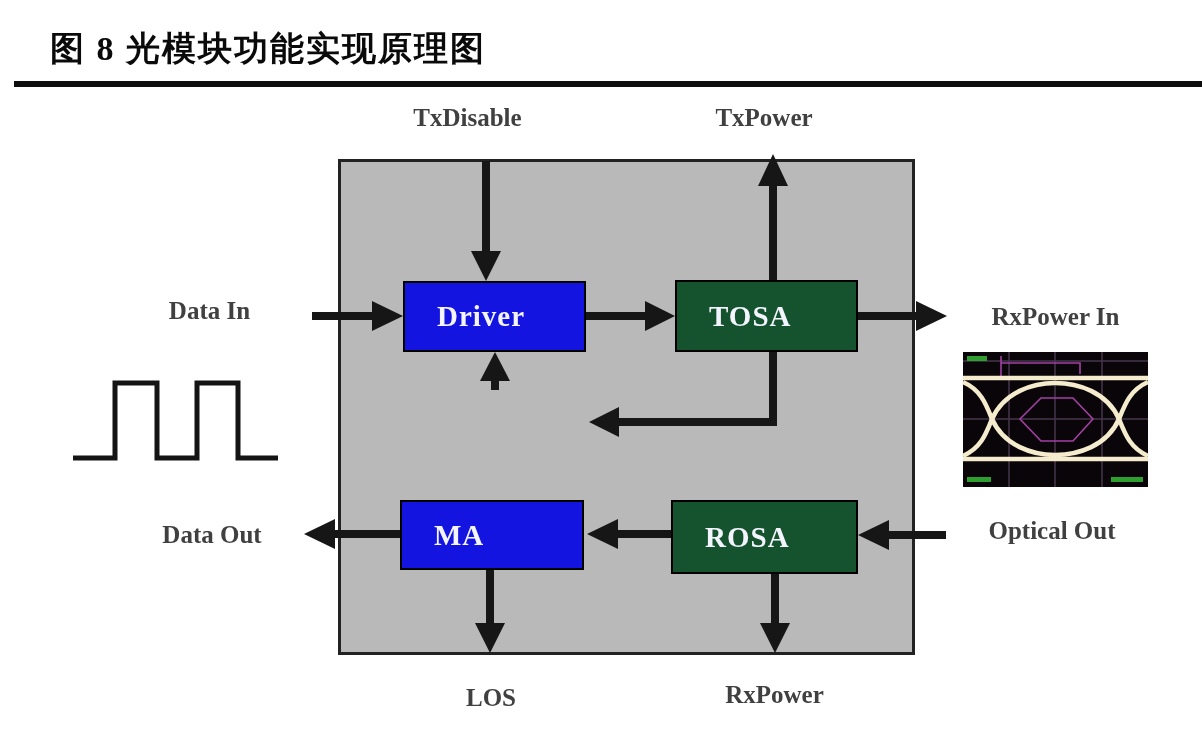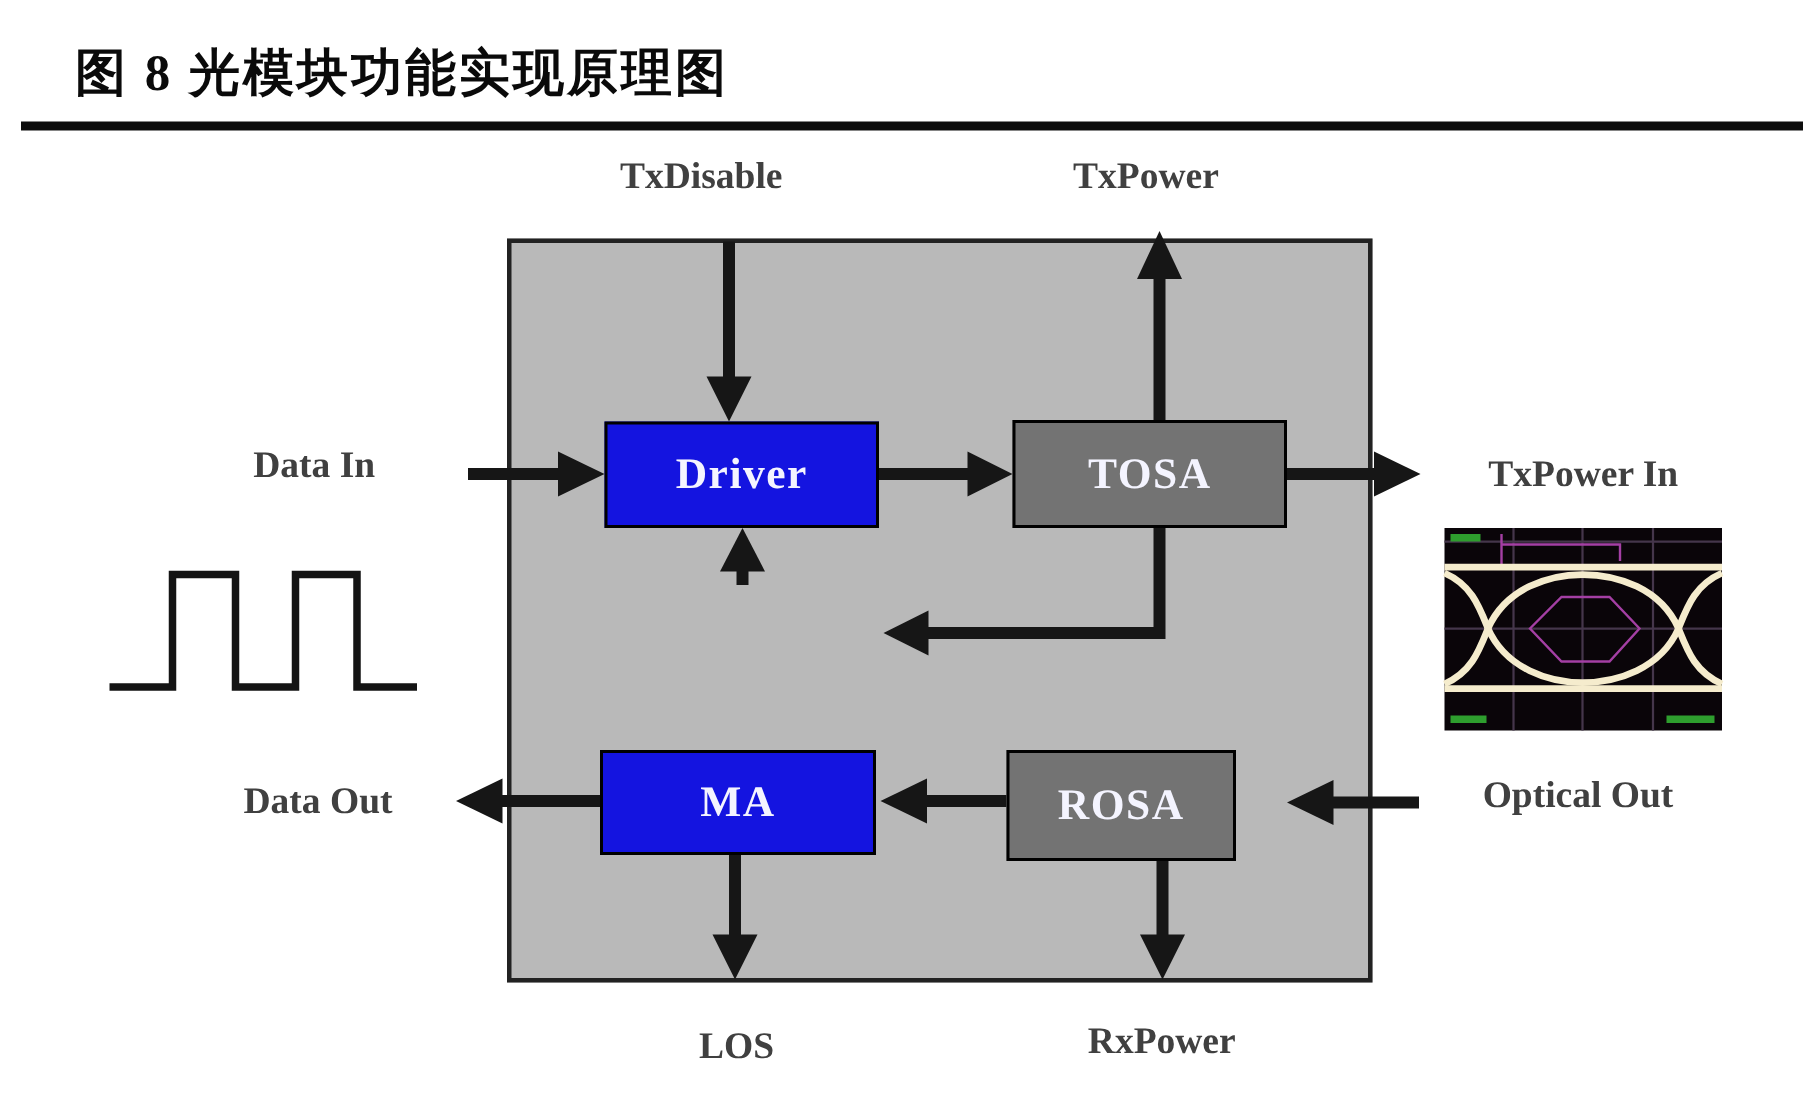--- a/index.html
+++ b/index.html
@@ -12,31 +12,31 @@
     position:absolute;left:50px;top:26px;font-size:34px;font-weight:bold;
     color:#0a0a0a;letter-spacing:2px;white-space:nowrap;
   }
   .title-rule{position:absolute;left:14px;top:81px;width:1188px;height:6px;background:#0d0d0d;}
   .module-box{
     position:absolute;left:338px;top:159px;width:577px;height:496px;
     background:#b9b9b9;border:3px solid #222;box-sizing:border-box;z-index:1;
   }
   svg.overlay{position:absolute;left:0;top:0;z-index:2;}
   .block{
-    position:absolute;display:flex;align-items:center;justify-content:center;
+    position:absolute;display:flex;align-items:center;justify-content:flex-start;
     color:#f4f4ff;font-weight:bold;font-size:29px;border:2px solid #000;
-    box-sizing:border-box;z-index:3;letter-spacing:1px;
+    box-sizing:border-box;z-index:3;letter-spacing:1px;padding-left:32px;
   }
   .block-blue{background:#1414e0;}
-  .block-red{background:#737373;}
+  .block-red{background:#14532d;}
   .blk-driver{left:403px;top:281px;width:183px;height:71px;}
   .blk-tosa{left:675px;top:280px;width:183px;height:72px;}
   .blk-apc{left:402px;top:388px;width:185px;height:70px;font-size:28px;}
   .blk-ma{left:400px;top:500px;width:184px;height:70px;}
-  .blk-rosa{left:671px;top:500px;width:153px;height:74px;}
+  .blk-rosa{left:671px;top:500px;width:187px;height:74px;}
   .port-label{
     position:absolute;font-weight:bold;font-size:25px;color:#404040;
     text-align:center;z-index:3;white-space:nowrap;
   }
   .lbl-txdisable{left:385px;top:104px;width:165px;}
   .lbl-txpower{left:684px;top:104px;width:160px;}
   .lbl-datain{left:147px;top:297px;width:125px;}
   .lbl-opticalin{left:973px;top:303px;width:165px;}
   .lbl-dataout{left:138px;top:521px;width:148px;}
   .lbl-opticalout{left:956px;top:517px;width:192px;}
@@ -155,19 +155,19 @@
   <div class="block block-blue blk-ma">
     <span>MA</span>
   </div>
   <div class="block block-red blk-rosa">
     <span>ROSA</span>
   </div>
 
   <div class="port-label lbl-txdisable">TxDisable</div>
   <div class="port-label lbl-txpower">TxPower</div>
   <div class="port-label lbl-datain">Data In</div>
-  <div class="port-label lbl-opticalin">TxPower In</div>
+  <div class="port-label lbl-opticalin">RxPower In</div>
   <div class="port-label lbl-dataout">Data Out</div>
   <div class="port-label lbl-opticalout">Optical Out</div>
   <div class="port-label lbl-los">LOS</div>
   <div class="port-label lbl-rxpower">RxPower</div>
 
 </div>
 
 </body></html>

